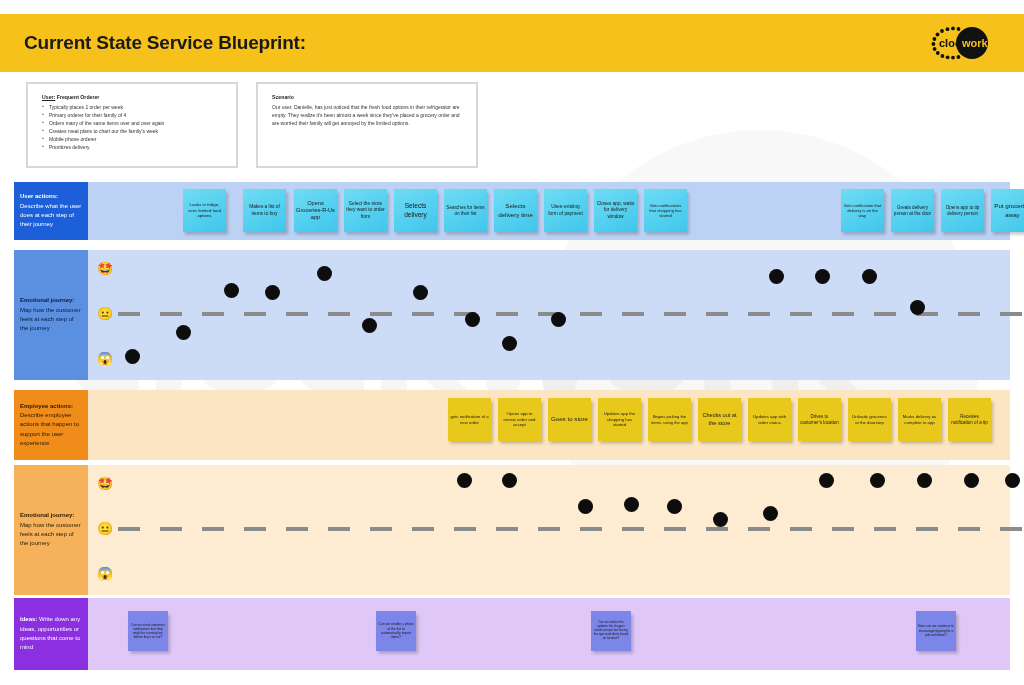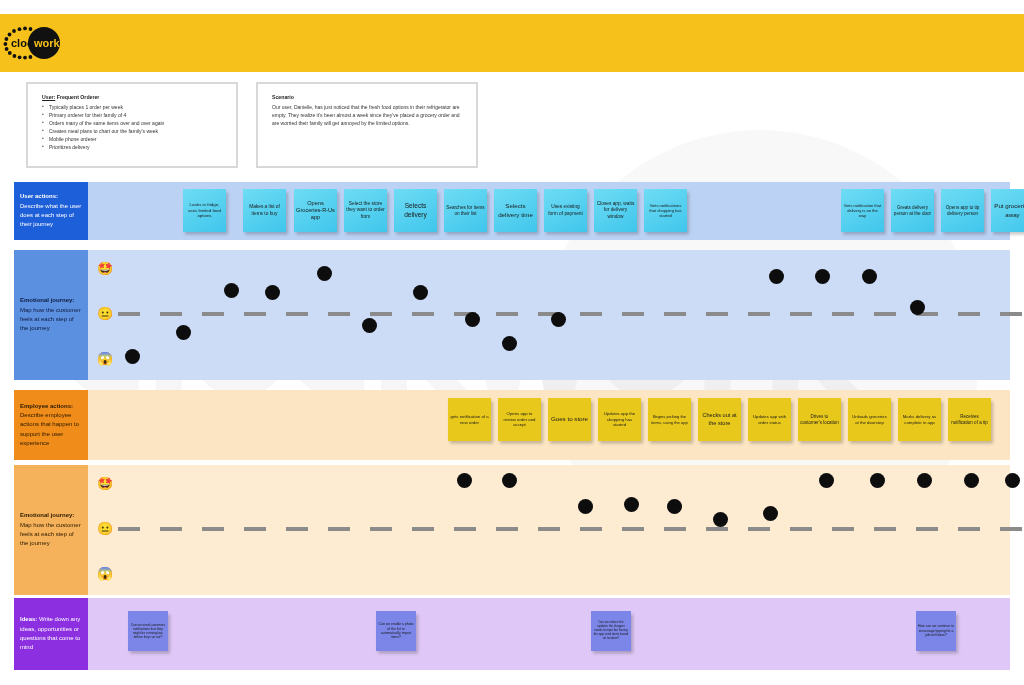--- a/index.html
+++ b/index.html
@@ -121,20 +121,21 @@
 
 <div class="page">
 
   <div class="wm">
     <div class="wm-circle"></div>
     <div class="wm-text">clockwork</div>
     <div class="wm-tm">TM</div>
   </div>
 
   <div class="header">
+    <div class="header-title">Current State Service Blueprint:</div>
     <div class="logo-wrap">
       <svg width="74" height="40" viewBox="0 0 74 40">
         <g fill="#111">
           <circle cx="44" cy="20" r="16"></circle>
           <g>
             <circle cx="14" cy="8" r="1.9"></circle>
               <circle cx="19.5" cy="6.2" r="1.9"></circle>
             <circle cx="25" cy="5.4" r="1.9"></circle>
               <circle cx="30.5" cy="6.0" r="1.9"></circle>
             <circle cx="9.5" cy="11.5" r="1.9"></circle>

